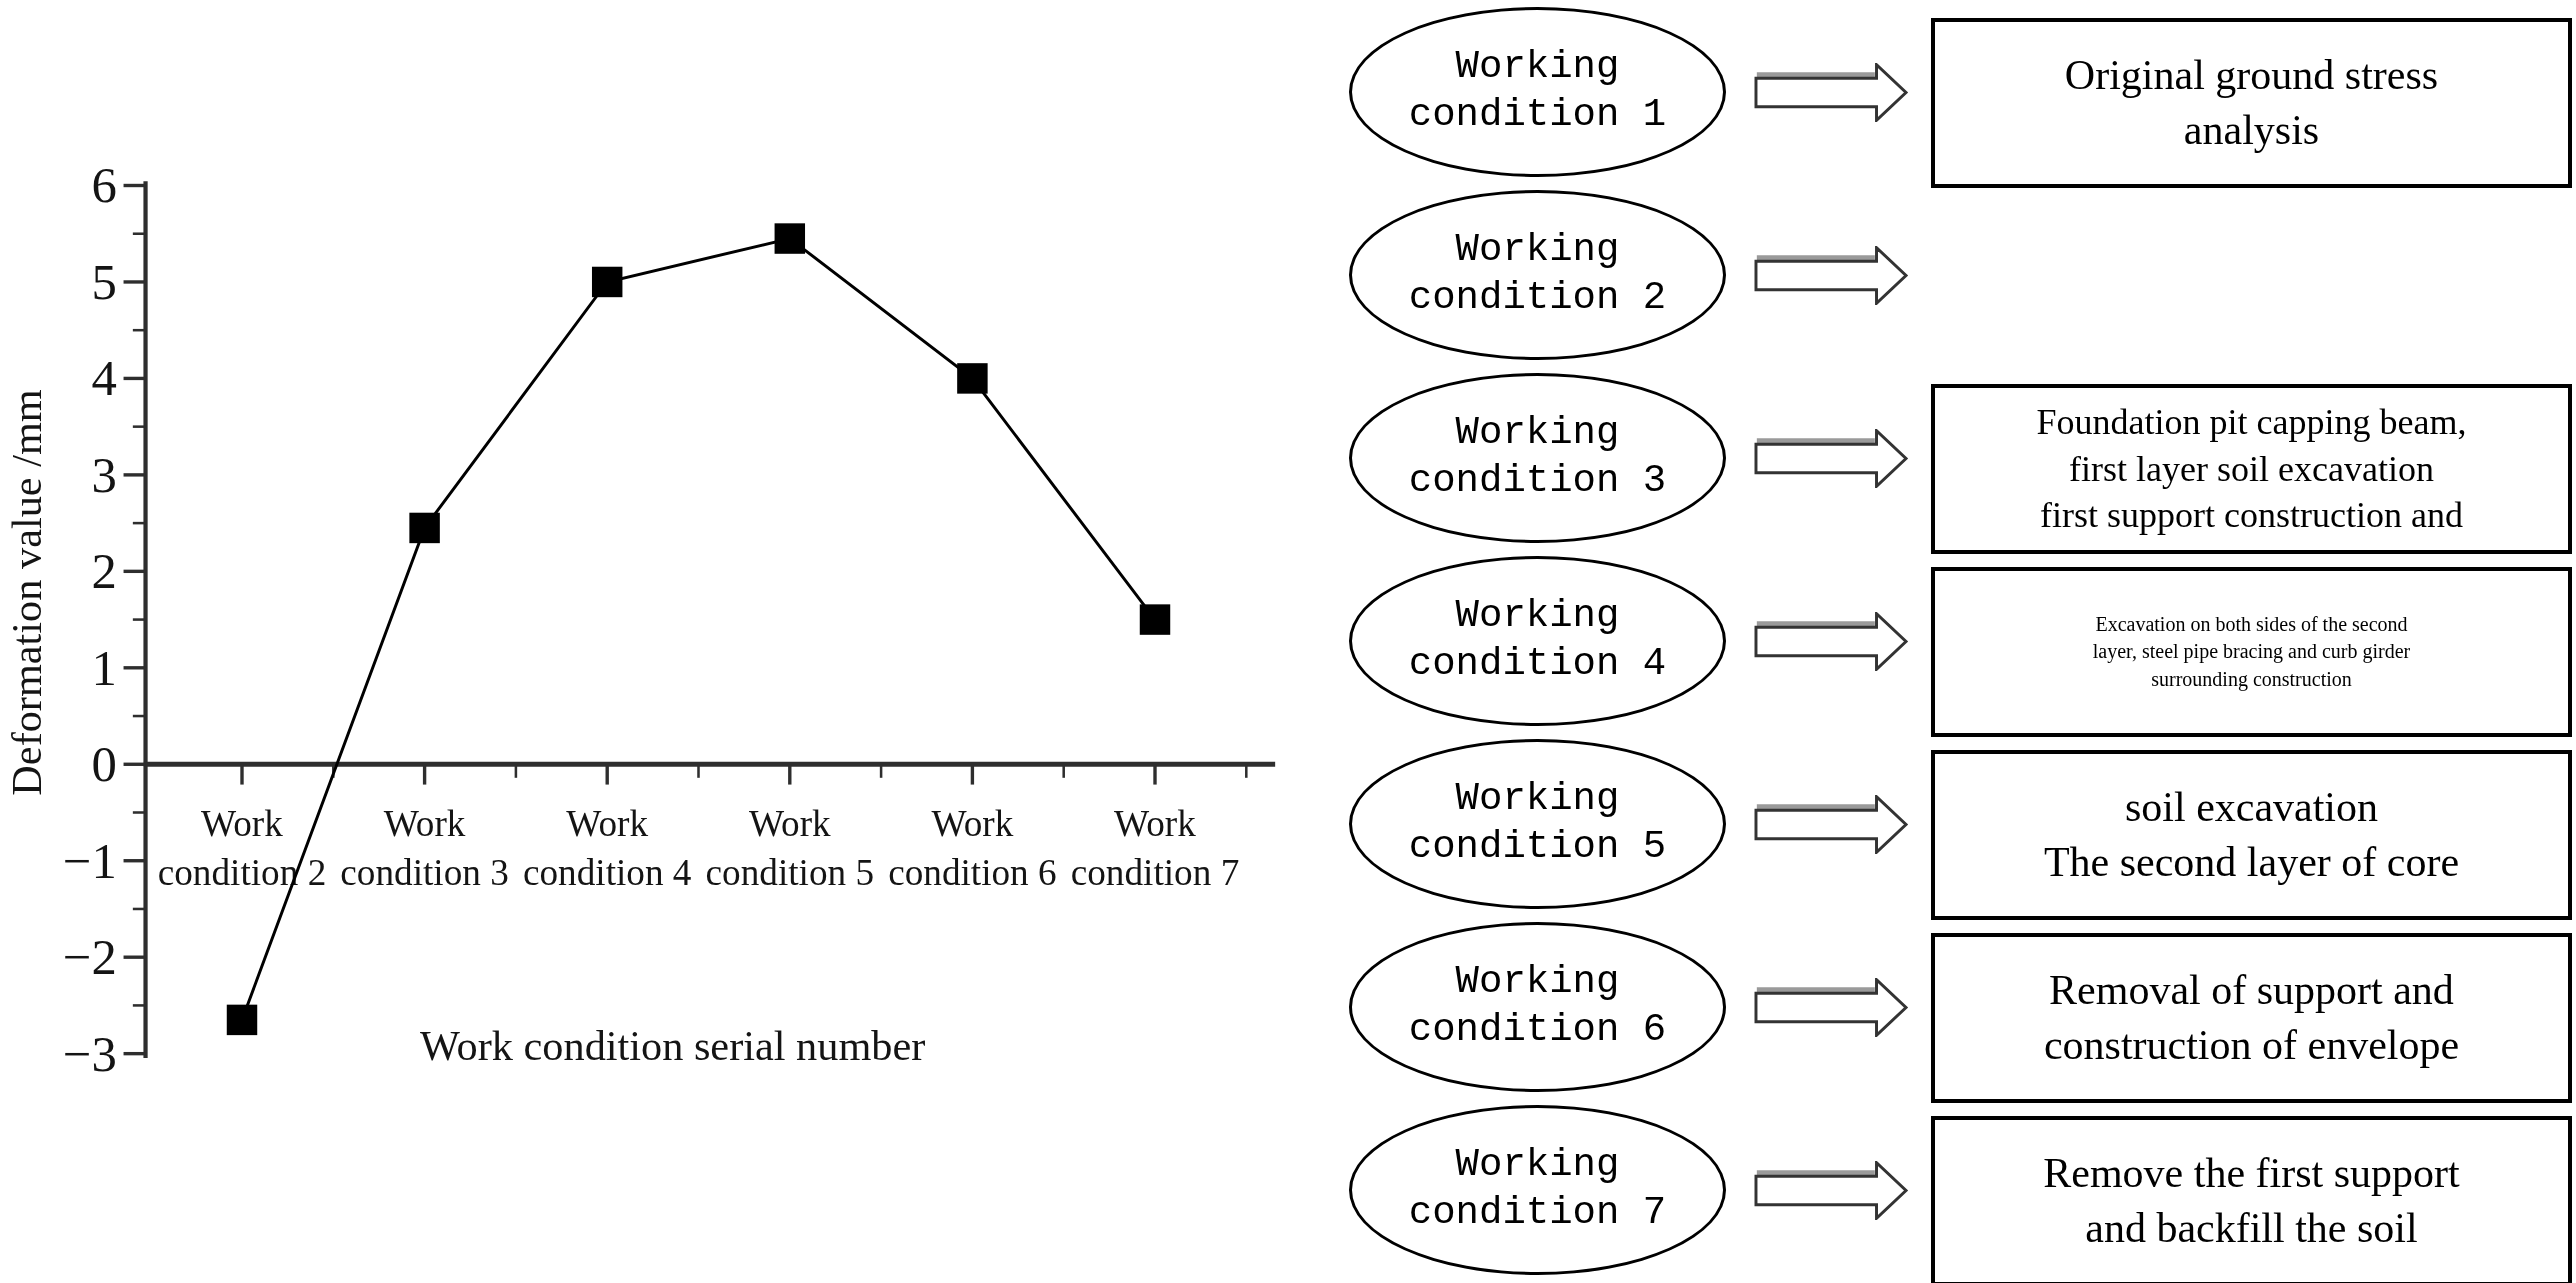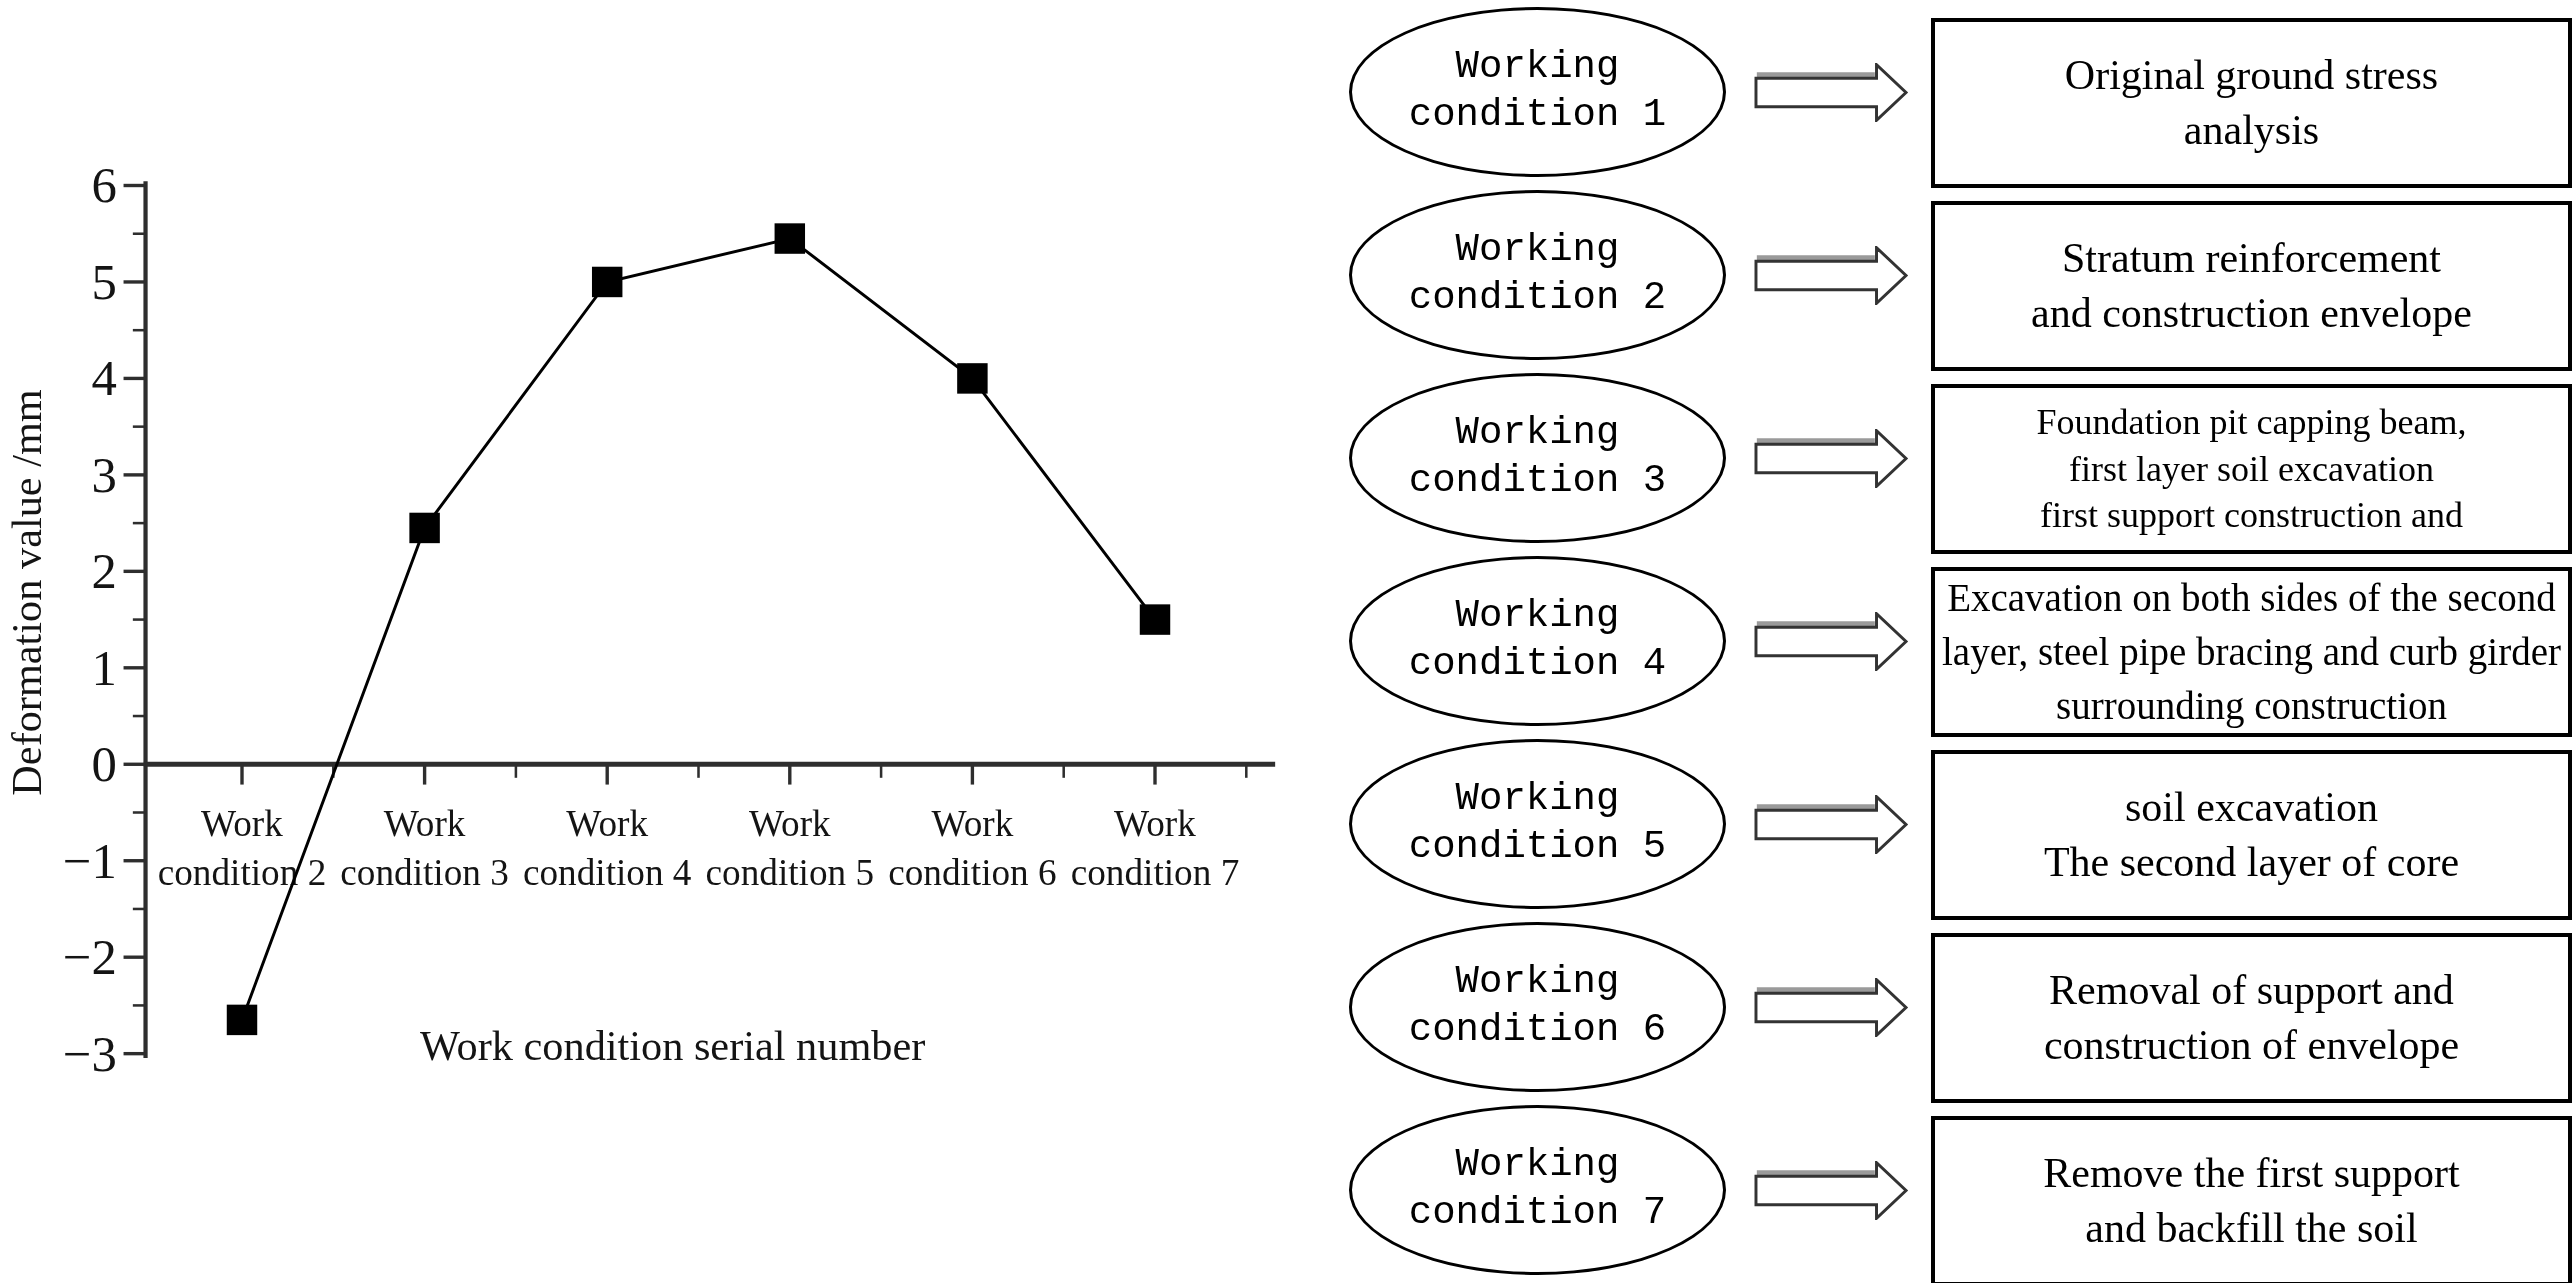--- a/index.html
+++ b/index.html
@@ -22,21 +22,21 @@
     font-size:39px;line-height:1.22;text-align:center;background:#fff;font-family:Liberation Mono, monospace;
   }
   .arrow-svg{position:absolute;left:433px;top:63px;}
   .step-box{
     position:absolute;left:611px;top:18px;width:641px;height:170px;
     border:4.2px solid #000;box-sizing:border-box;background:#fff;
     display:flex;flex-direction:column;justify-content:center;align-items:center;
     font-size:42px;line-height:1.32;text-align:center;
   }
   .step-box.mid{font-size:36px;line-height:1.3;}
-  .step-box.small{font-size:39px;line-height:1.38;}
+  .step-box.small{font-size:20px;line-height:1.38;}
   .tline:empty{display:none;}
 </style>
 </head>
 <body>
 
 <div class="chart-panel">
   <svg id="chart-svg" width="1320" height="1284" viewBox="0 0 1560 1517" xmlns="http://www.w3.org/2000/svg">
       <line x1="172" y1="214" x2="172" y2="1250" stroke="#2e2e2e" stroke-width="5"></line>
       <line x1="170" y1="903" x2="1507" y2="903" stroke="#2e2e2e" stroke-width="6"></line>
       <line x1="146" y1="219" x2="172" y2="219" stroke="#2e2e2e" stroke-width="4"></line>
@@ -124,25 +124,20 @@
 
   <div class="flow-row">
     <div class="ellipse">
       <div class="tline">Working</div>
       <div class="tline">condition 2</div>
     </div>
     <svg class="arrow-svg" width="156" height="59" viewBox="0 0 184 70">
       <line x1="4" y1="14" x2="144" y2="14" stroke="#9a9a9a" stroke-width="6"></line>
       <polygon points="3,18 146,18 146,2 181,35 146,68 146,52 3,52" fill="#ffffff" stroke="#333333" stroke-width="3.5" stroke-linejoin="miter"></polygon>
     </svg>
-    <div class="step-box">
-      <div class="tline">Stratum reinforcement</div>
-      <div class="tline">and construction envelope</div>
-
-    </div>
   </div>
 
   <div class="flow-row">
     <div class="ellipse">
       <div class="tline">Working</div>
       <div class="tline">condition 3</div>
     </div>
     <svg class="arrow-svg" width="156" height="59" viewBox="0 0 184 70">
       <line x1="4" y1="14" x2="144" y2="14" stroke="#9a9a9a" stroke-width="6"></line>
       <polygon points="3,18 146,18 146,2 181,35 146,68 146,52 3,52" fill="#ffffff" stroke="#333333" stroke-width="3.5" stroke-linejoin="miter"></polygon>

